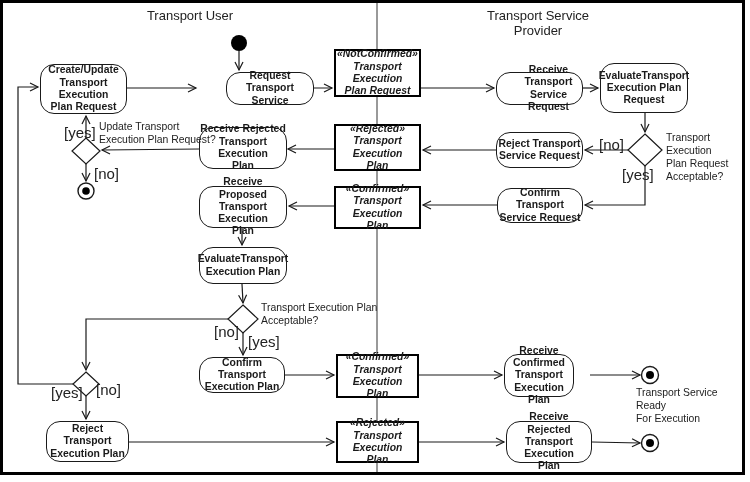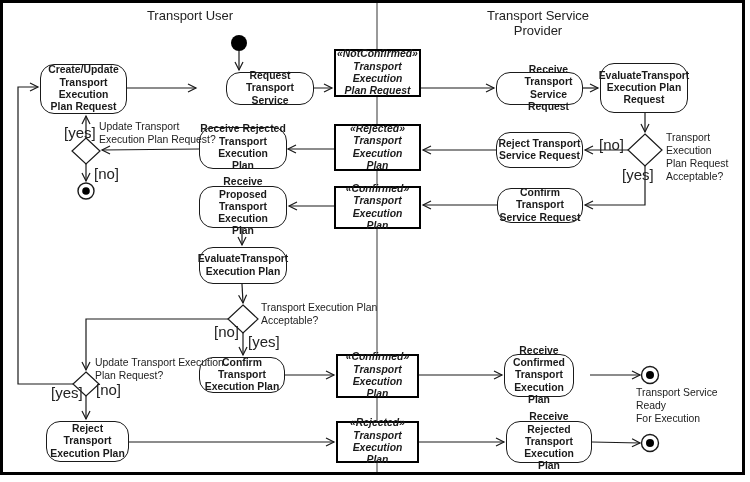--- a/index.html
+++ b/index.html
@@ -153,22 +153,20 @@
 Transport Execution
 Plan</div>
 
   <div class="cond" style="left:99px;top:120px;">Update Transport
 Execution Plan Request?</div>
   <div class="cond" style="left:666px;top:131px;">Transport Execution
 Plan Request
 Acceptable?</div>
   <div class="cond" style="left:261px;top:301px;">Transport Execution Plan
 Acceptable?</div>
-  <div class="cond" style="left:95px;top:356px;">Update Transport Execution
-Plan Request?</div>
   <div class="cond" style="left:596px;top:386px;margin-left:40px;">Transport Service Ready
 For Execution</div>
 
   <div class="guard" style="left:64px;top:124px;">[yes]</div>
   <div class="guard" style="left:94px;top:165px;">[no]</div>
   <div class="guard" style="left:599px;top:136px;">[no]</div>
   <div class="guard" style="left:622px;top:166px;">[yes]</div>
   <div class="guard" style="left:214px;top:323px;">[no]</div>
   <div class="guard" style="left:248px;top:333px;">[yes]</div>
   <div class="guard" style="left:51px;top:384px;">[yes]</div>

